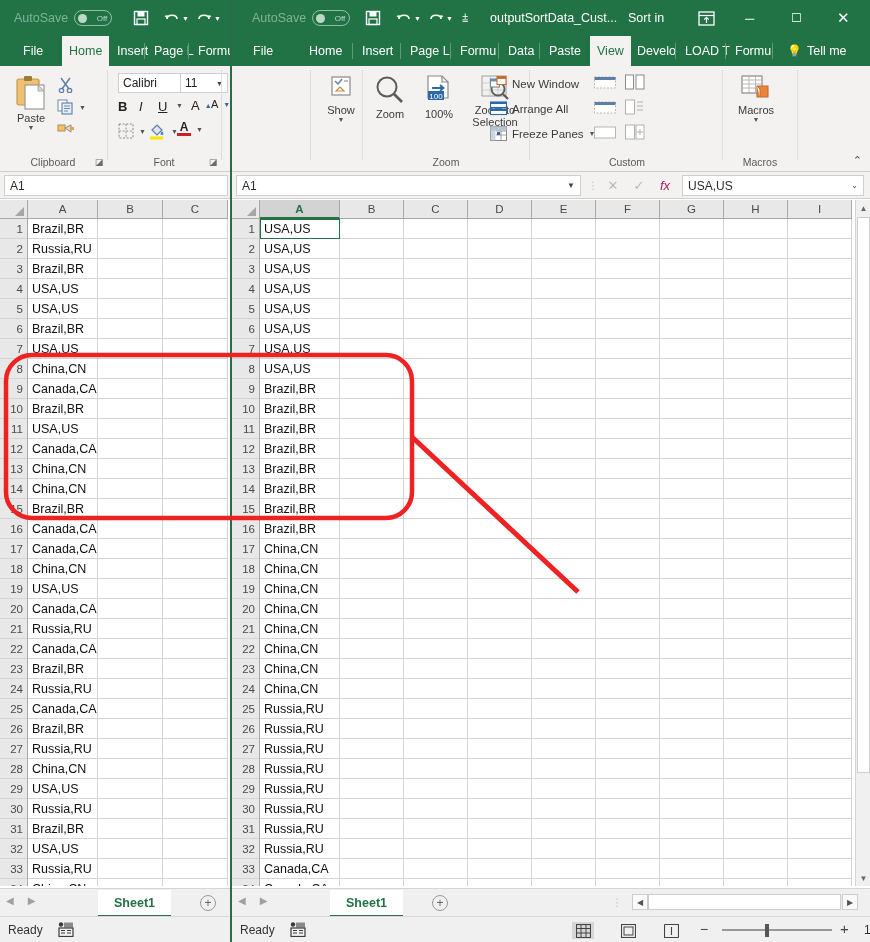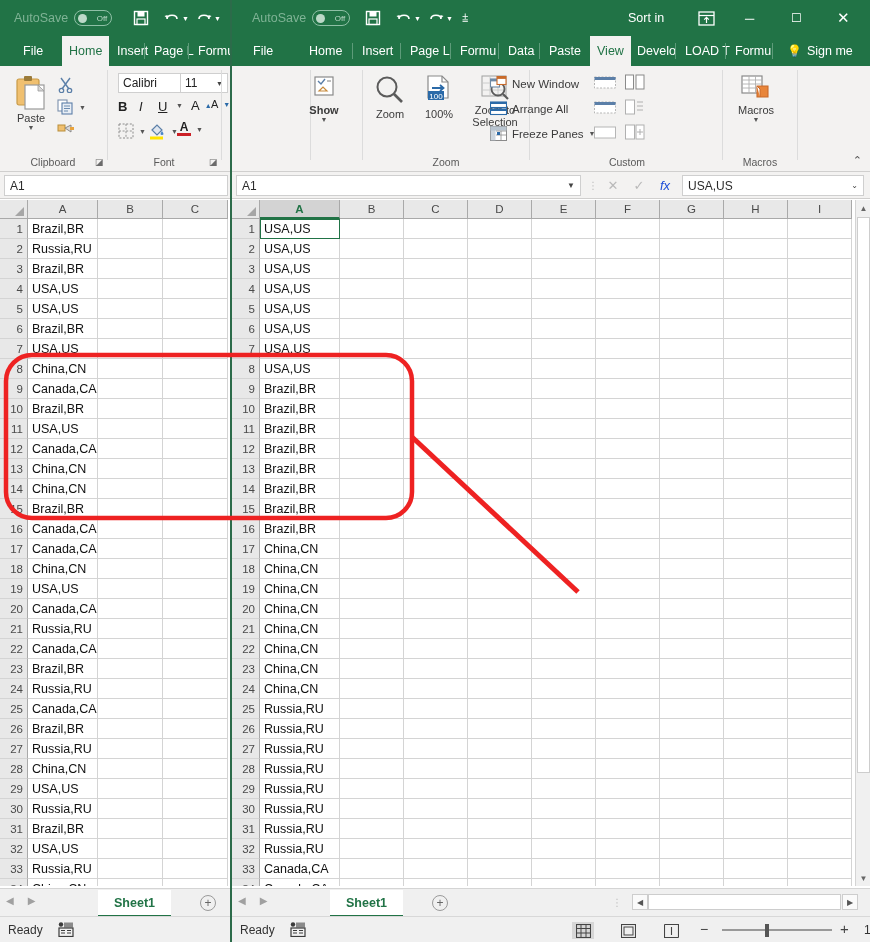--- a/index.html
+++ b/index.html
@@ -568,20 +568,23 @@
       <div class="tb-item" style="left:195px;">
         <svg width="18" height="16" viewBox="0 0 18 16">
           <path d="M4 9 C4 4, 14 4, 14 9" fill="none" stroke="#ffffff" stroke-width="1.6"></path>
           <path d="M16.5 6 L13.5 5 L13 9 Z" fill="#ffffff"></path>
         </svg>
         <span style="font-size:7px;margin-left:1px;">▼</span>
       </div>
       <div class="tb-item" style="left:230px; font-size:11px;">
         <span>⩲</span>
       </div>
+      <div class="tb-item" style="left:258px;">
+        <span class="tb-doc-title">outputSortData_Cust...</span>
+      </div>
       <div class="tb-item" style="left:396px;">
         <span class="tb-signin">Sort in</span>
       </div>
       <div class="tb-item" style="left:466px;">
         <svg width="17" height="15" viewBox="0 0 17 15">
           <rect x="1" y="1" width="15" height="13" fill="none" stroke="#ffffff" stroke-width="1.3"></rect>
           <path d="M1 4.5h15" stroke="#ffffff" stroke-width="1.2"></path>
           <path d="M8.5 12 V6.5 M6.2 8.6 L8.5 6.3 L10.8 8.6" stroke="#ffffff" stroke-width="1.2" fill="none"></path>
         </svg>
       </div>
@@ -605,30 +608,30 @@
       <div class="tab" style="left:310px;">Paste</div>
       <div class="tab active" style="left:358px;">View</div>
       <div class="tab" style="left:398px;">Develo</div>
       <div class="tab-sep" style="left:443px;"></div>
       <div class="tab" style="left:446px;">LOAD T</div>
       <div class="tab-sep" style="left:493px;"></div>
       <div class="tab" style="left:496px;">Formu</div>
       <div class="tab-sep" style="left:540px;"></div>
       <div class="tab" style="left:548px; gap:5px;">
         <span style="font-size:12px;">💡</span>
-        <span>Sign me</span>
+        <span>Tell me</span>
       </div>
 
     </div>
 
     <div class="ribbon">
 
       <div class="grp-div" style="left:78px;"></div>
 
-      <div class="big-btn" style="left:69px; top:8px; width:46px;font-weight:bold;">
+      <div class="big-btn" style="left:86px; top:8px; width:46px;">
         <svg width="30" height="30" viewBox="0 0 30 30">
           <rect x="6" y="3" width="18" height="18" fill="#ffffff" stroke="#8a8a8a" stroke-width="1.2"></rect>
           <path d="M9 7 l3 3 l4-5" stroke="#5b7fa8" stroke-width="1.4" fill="none"></path>
           <path d="M18 7h4" stroke="#8a8a8a" stroke-width="1.1"></path>
           <path d="M10 17 l4-4 l4 4 z" fill="none" stroke="#c88a3a" stroke-width="1.2"></path>
         </svg>
         <span>Show</span>
         <span style="font-size:7px;color:#555;">▼</span>
       </div>
       <div class="grp-div" style="left:130px;"></div>
@@ -749,21 +752,21 @@
 
     <div class="fbar">
       <div class="namebox" style="left:4px; width:345px;">
         <span>A1</span>
         <span class="caret">▼</span>
       </div>
       <div style="position:absolute; left:356px; top:8px; color:#bdbdbd; font-size:10px;">⋮</div>
       <div class="fx-group" style="left:368px;">
         <span class="fx-btn">✕</span>
         <span class="fx-btn">✓</span>
-        <span class="fx-btn" style="font-style:italic; color:#1d4ed8;"><i>fx</i></span>
+        <span class="fx-btn" style="font-style:italic; color:#be185d;"><i>fx</i></span>
       </div>
       <div class="formula-input" style="left:450px; width:182px;">
         <span>USA,US</span>
         <span class="caret">⌄</span>
       </div>
     </div>
 
     <div class="gridwrap" style="left:0; top:200px; width:638px; height:686px;">
       <div class="colhead-row">
         <div class="corner"></div>

